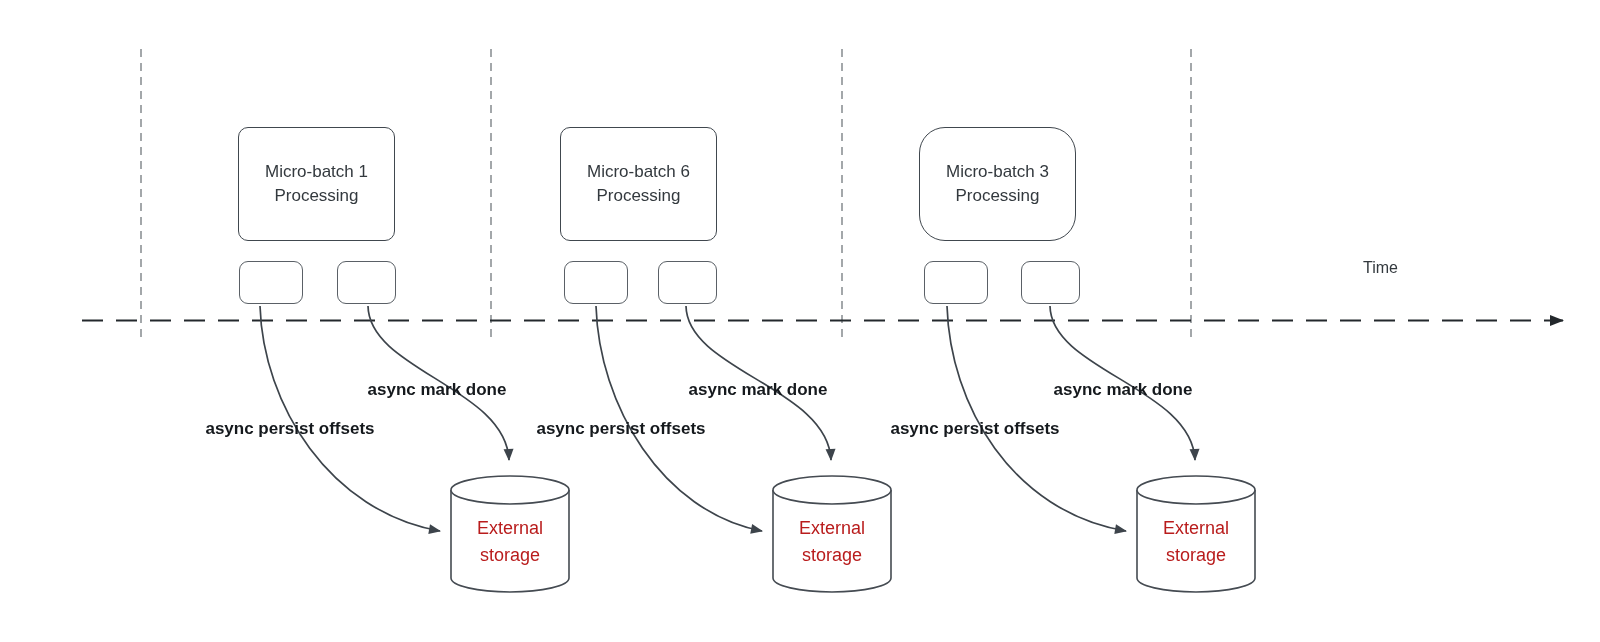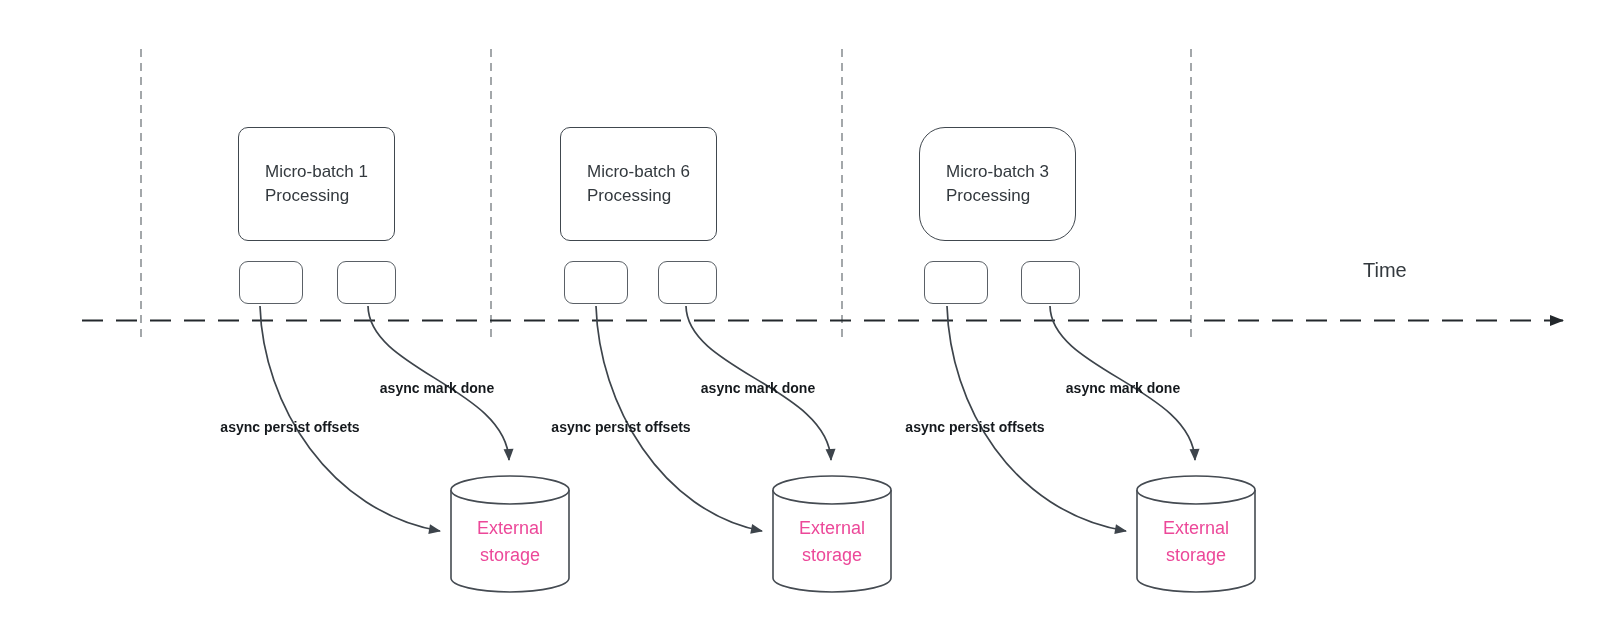--- a/index.html
+++ b/index.html
@@ -5,41 +5,41 @@
   html,body { margin:0; padding:0; background:#ffffff; }
   .stage {
     position:relative; width:1600px; height:642px; background:#ffffff;
     font-family:"Liberation Sans", sans-serif; overflow:hidden;
   }
   .layer { position:absolute; left:0; top:0; }
   .proc-box {
     position:absolute; top:127px; width:157px; height:114px;
     border:1.6px solid #40474e; border-radius:10px; background:#ffffff;
     display:flex; align-items:center; justify-content:center;
-    color:#33393e; font-size:17px; line-height:1.4;
+    text-align:center; color:#33393e; font-size:17px; line-height:1.4;
     white-space:pre-line; box-sizing:border-box;
   }
   .slot {
     position:absolute; top:261px; height:43px; width:64px;
     border:1.6px solid #5a6066; border-radius:9px; background:#ffffff;
     box-sizing:border-box;
   }
   .slot.narrow { width:59px; }
   .flow-label {
     position:absolute; transform:translateX(-50%);
-    font-size:14px; font-weight:bold; color:#15191d; white-space:nowrap;
+    font-size:17px; font-weight:bold; color:#15191d; white-space:nowrap;
   }
   .storage-label {
     position:absolute; transform:translateX(-50%); top:515px;
-    text-align:center; font-size:18px; line-height:1.5; color:#ec4899;
+    text-align:center; font-size:18px; line-height:1.5; color:#b91c1c;
     white-space:pre-line;
   }
   .time-label {
     position:absolute; left:1363px; top:259px;
-    font-size:20px; color:#33393e;
+    font-size:16px; color:#33393e;
   }
 </style>
 </head>
 <body>
 
 <div class="stage">
 
   <svg class="layer" width="1600" height="642" viewBox="0 0 1600 642">
     <defs>
       <marker id="ah" markerUnits="userSpaceOnUse" markerWidth="14" markerHeight="12" viewBox="0 0 14 12" refX="12" refY="6" orient="auto">

